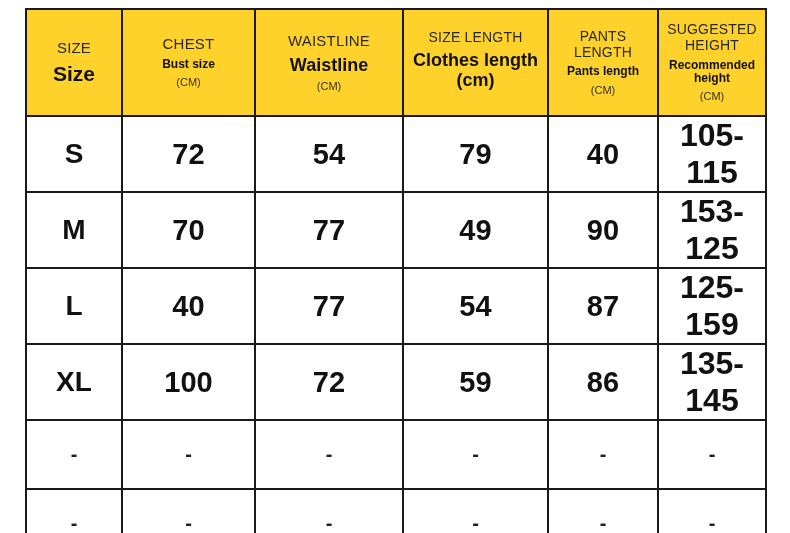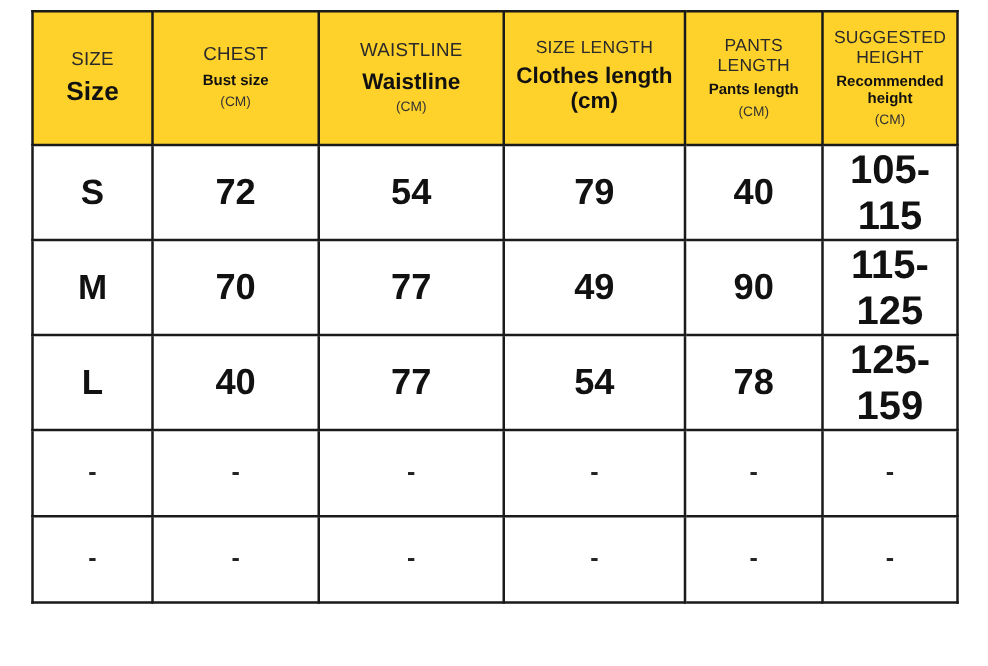--- a/index.html
+++ b/index.html
@@ -167,29 +167,37 @@
         <td>79</td>
         <td>40</td>
         <td class="height-col">105-115</td>
       </tr>
       <tr>
         <td class="size-col">M</td>
         <td>70</td>
         <td>77</td>
         <td>49</td>
         <td>90</td>
-        <td class="height-col">115-125</td>
+        <td class="height-col">153-125</td>
       </tr>
       <tr>
         <td class="size-col">L</td>
         <td>40</td>
         <td>77</td>
         <td>54</td>
-        <td>78</td>
+        <td>87</td>
         <td class="height-col">125-159</td>
+      </tr>
+      <tr>
+        <td class="size-col">XL</td>
+        <td>100</td>
+        <td>72</td>
+        <td>59</td>
+        <td>86</td>
+        <td class="height-col">135-145</td>
       </tr>
       <tr class="empty">
         <td>-</td>
         <td>-</td>
         <td>-</td>
         <td>-</td>
         <td>-</td>
         <td>-</td>
       </tr>
       <tr class="empty">

